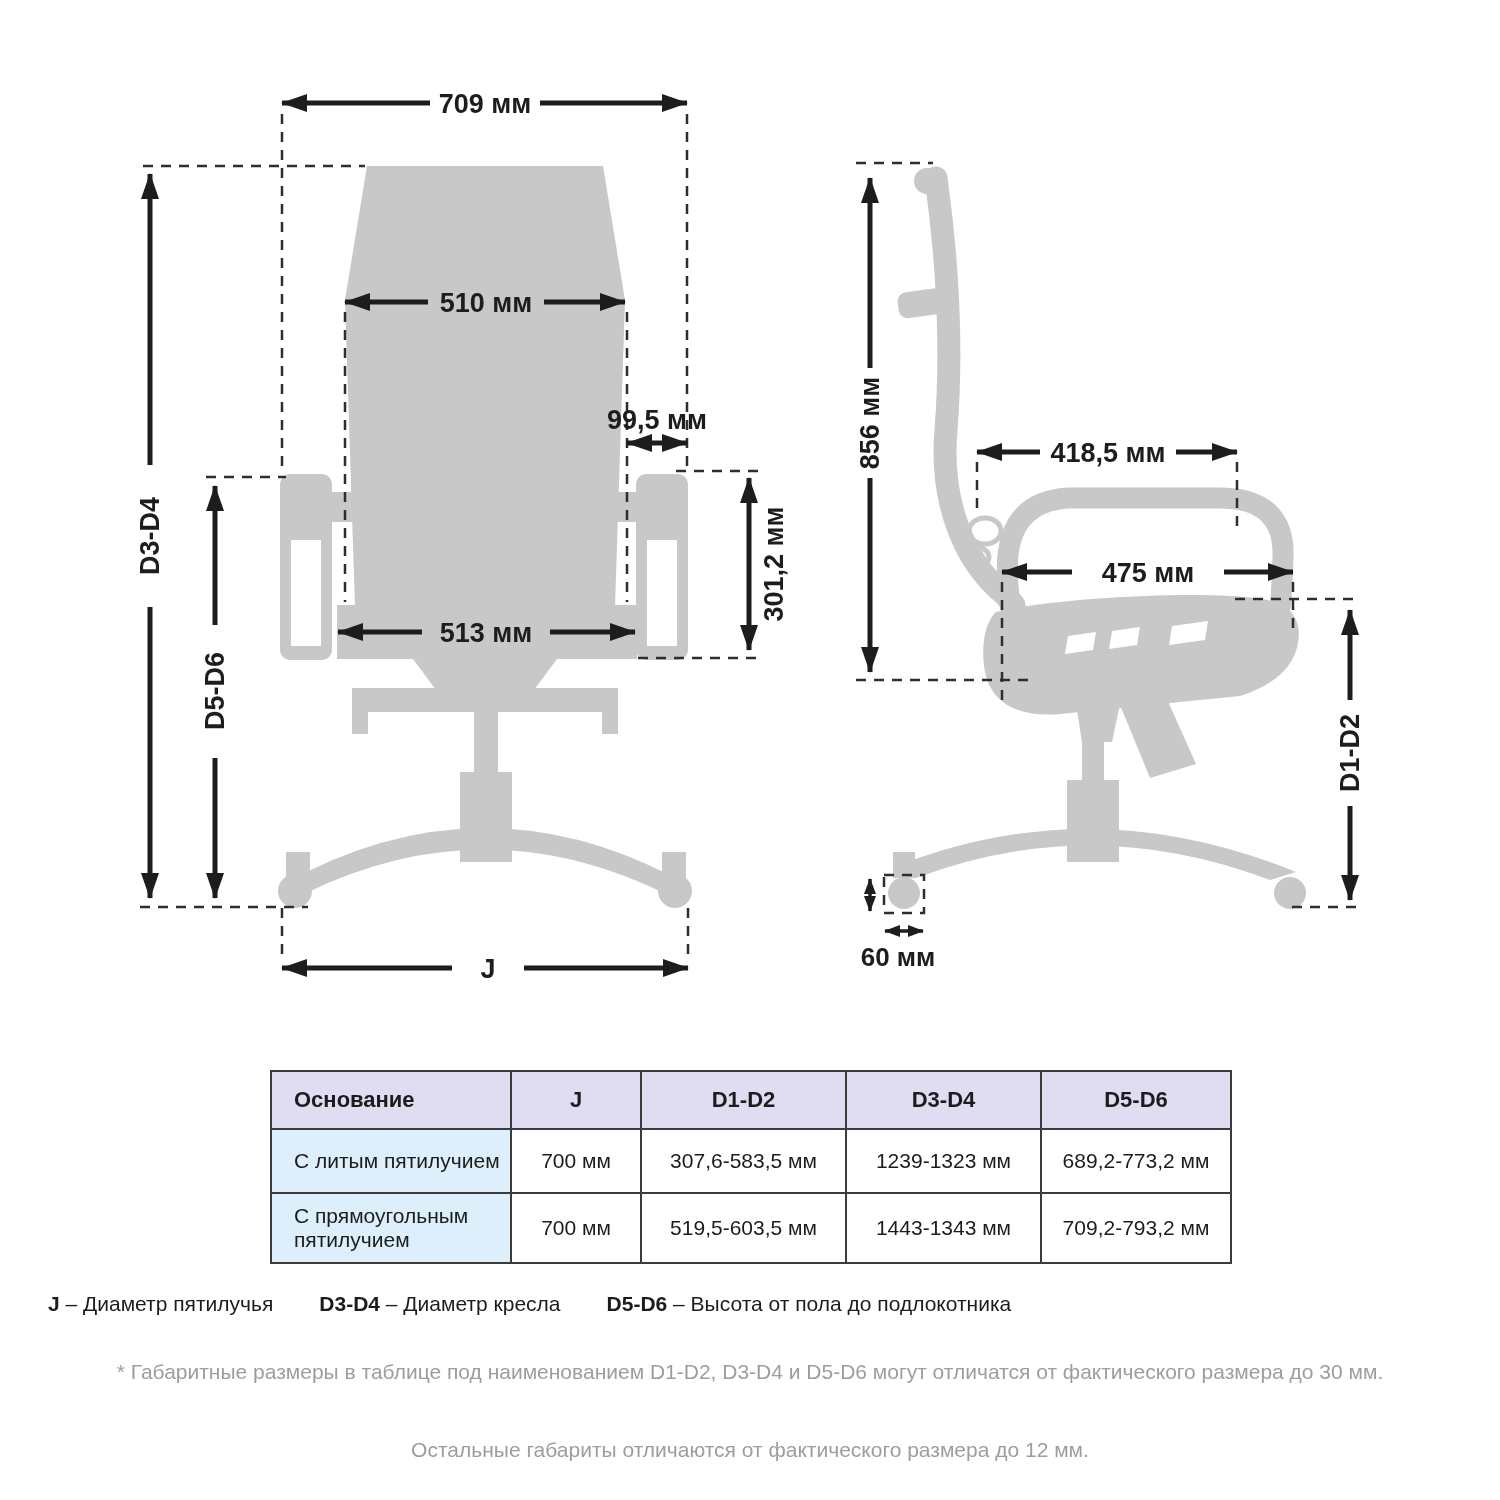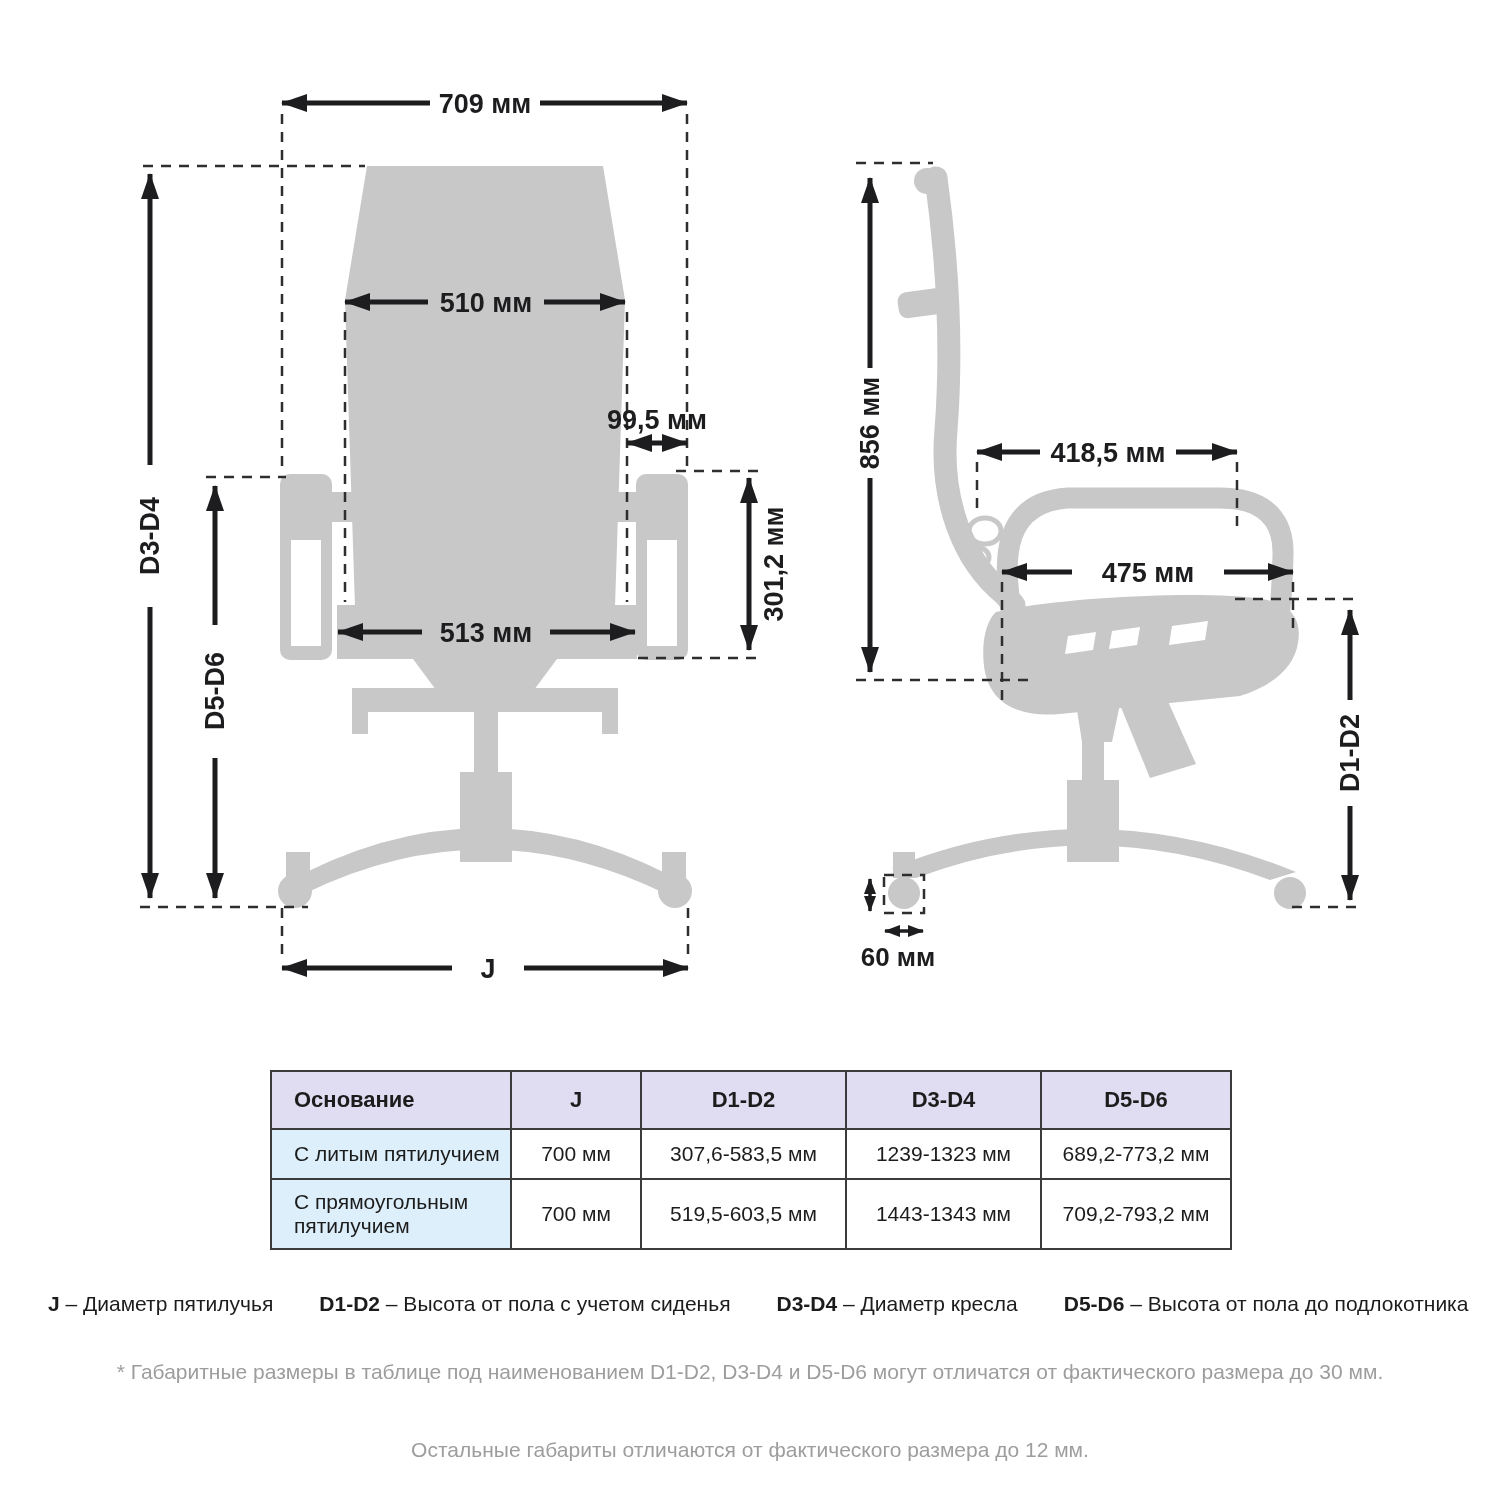--- a/index.html
+++ b/index.html
@@ -35,21 +35,21 @@
     font-size:21px;color:#1c1c1c;
   }
   .spec-table td,.spec-table th{
     border:2px solid var(--table-border);
     text-align:center;vertical-align:middle;
     padding:4px 8px;background:#ffffff;margin-top:48px;
   }
   .spec-table th{background:var(--table-header-bg);font-size:22px;font-weight:bold;}
   .spec-table .rowlabel{background:var(--table-rowlabel-bg);text-align:left;padding-left:22px;}
   .spec-table th.first{text-align:left;padding-left:22px;}
-  .hrow{height:58px;} .r1{height:50px;} .r2{height:70px;}
+  .hrow{height:58px;} .r1{height:64px;} .r2{height:70px;}
 
   .legend{
     position:absolute;left:0;top:1292px;width:1500px;
     display:flex;justify-content:flex-start;gap:46px;
     font-size:21px;color:#1c1c1c;white-space:nowrap;padding-left:48px;
   }
   .legend b{font-weight:bold;}
   .footnote{
     position:absolute;left:0;width:1500px;text-align:center;
     font-size:21px;color:var(--footnote-color);
@@ -224,24 +224,20 @@
   </tbody>
     </table>
 
   
   <div class="legend">
     <span>
       <b>J</b>
       <span>– Диаметр пятилучья</span>
     </span>
     <span>
-      <b>D1-D2</b>
-      <span>– Высота от пола с учетом сиденья</span>
-    </span>
-    <span>
       <b>D3-D4</b>
       <span>– Диаметр кресла</span>
     </span>
     <span>
       <b>D5-D6</b>
       <span>– Высота от пола до подлокотника</span>
     </span>
   </div>
 
   

